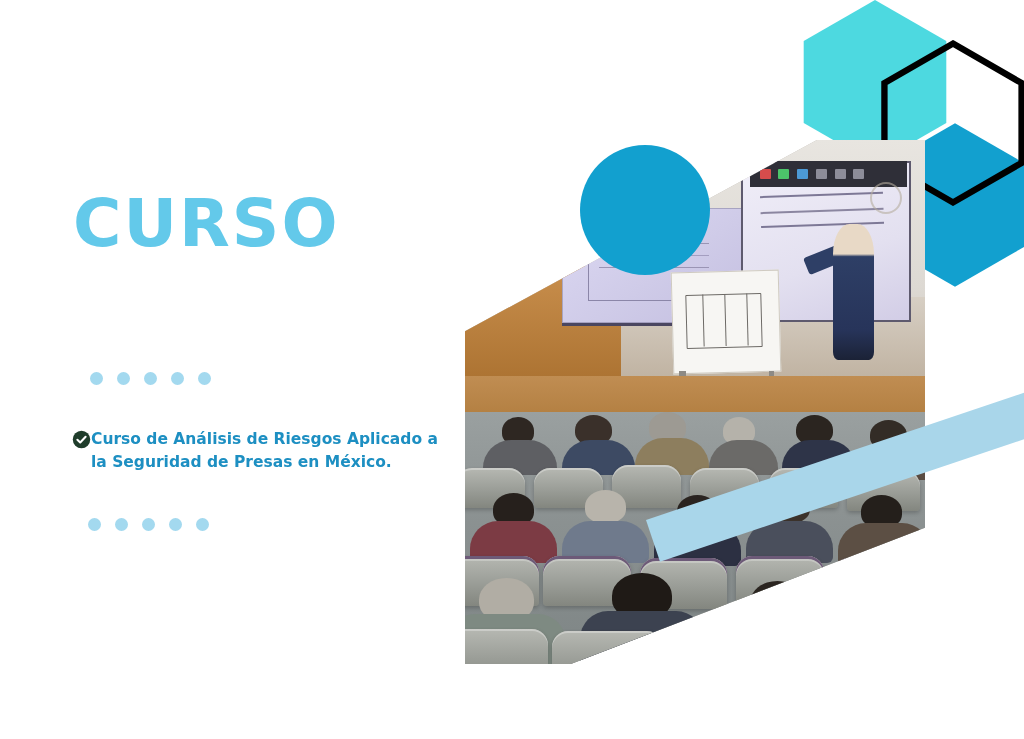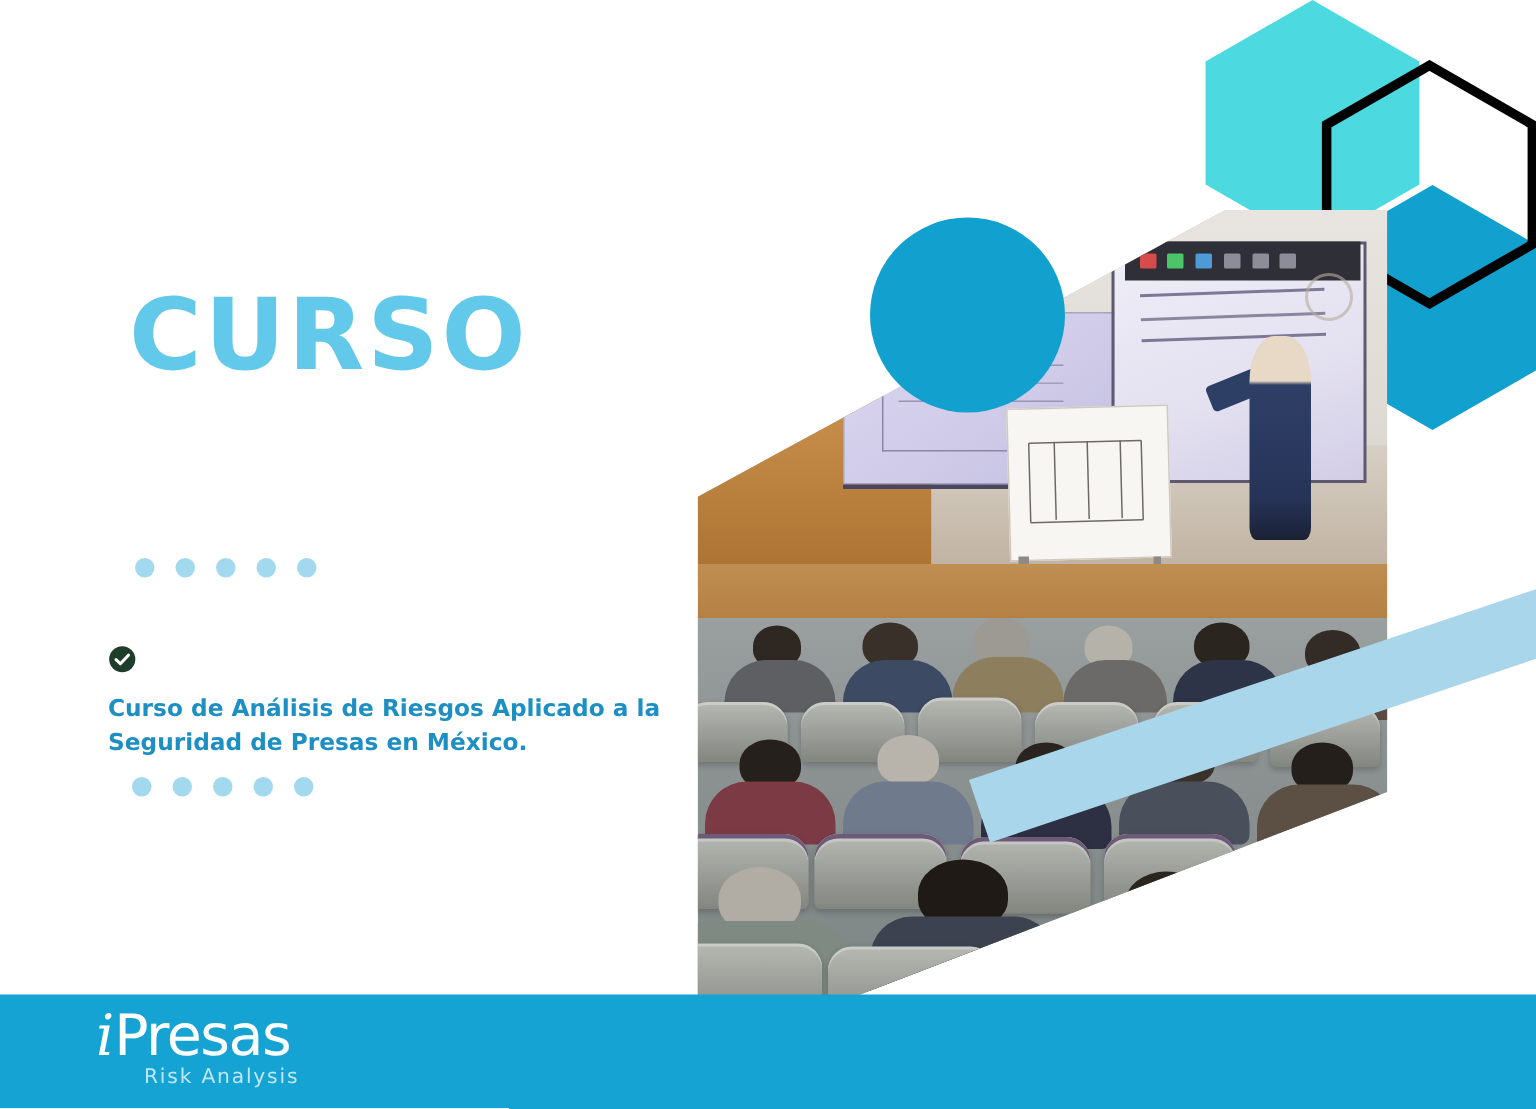--- a/index.html
+++ b/index.html
@@ -191,21 +191,21 @@
     width: 560px;
     height: 44px;
     background: #a9d6ea;
     transform: rotate(-18.6deg);
     transform-origin: left top;
   }
 
   
   .headline {
     position: absolute;
-    left: 86px;
+    left: 73px;
     top: 196px;
     line-height: .86;
     letter-spacing: -1px;
     user-select: none;
   }
   .headline .l1 {
     display: block;
     font-size: 66px;
     font-weight: 900;
     color: #63c9ea;
@@ -235,22 +235,21 @@
   .dot-row-top { left: 90px; top: 372px; }
   .dot-row-bottom { left: 88px; top: 518px; }
 
   .bullet {
     position: absolute;
     left: 72px;
     top: 428px;
     width: 380px;
     display: flex;
     align-items: flex-start;
-    gap: 12px;
-    flex-direction: column;
+    gap: 0;
   }
   .check-icon {
     flex: 0 0 auto;
     width: 19px; height: 19px;
     margin-top: 2px;
   }
   .bullet-text {
     font-size: 15.5px;
     font-weight: 700;
     line-height: 1.5;
@@ -429,20 +428,14 @@
   </div>
 
   <div class="dot-row dot-row-bottom">
     <span class="dot"></span>
     <span class="dot"></span>
     <span class="dot"></span>
     <span class="dot"></span>
     <span class="dot"></span>
   </div>
 
-  <div class="footer">
-    <div class="logo">
-      <div class="logo-main"><span class="i-glyph">i</span><span>Presas</span></div>
-      <div class="logo-sub">Risk Analysis</div>
-    </div>
-  </div>
 
 </div>
 
 </body></html>

